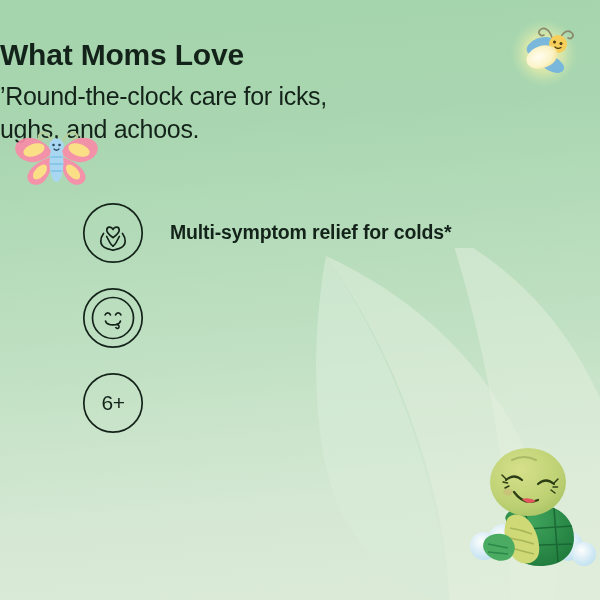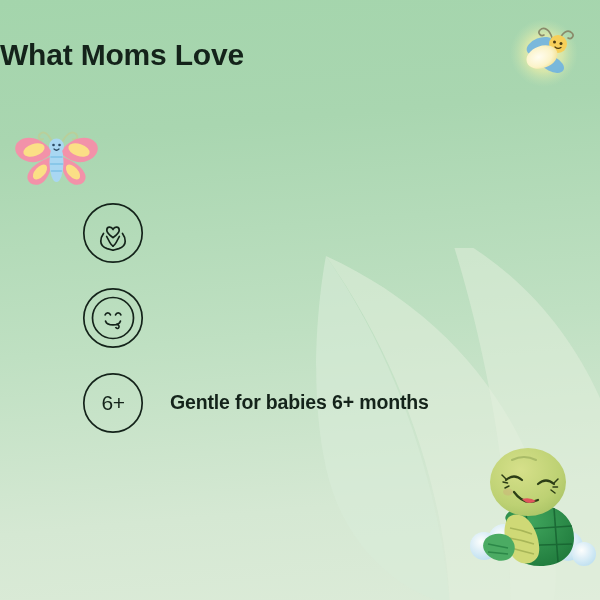--- a/index.html
+++ b/index.html
@@ -131,35 +131,40 @@
       <path d="M26 8 C26 8 4 120 26 220 C44 302 104 346 150 356 C140 250 104 120 26 8 Z" fill="#d9ecd8" opacity="0.62"></path>
 
       <path d="M26 8 C140 60 214 150 244 252 C258 300 258 336 252 360 L150 360 C146 250 104 118 26 8 Z" fill="#e2efdd" opacity="0.55"></path>
 
       <path d="M150 -14 C250 40 312 140 330 250 L330 360 L210 360 C212 250 190 110 150 -14 Z" fill="#e4f0de" opacity="0.5"></path>
     </svg>
   </div>
 
   <div class="header">
     <h1 class="title">What Moms Love</h1>
+    <p class="subtitle">
+      <span>’Round-the-clock care for icks,</span><br>
+      <span>ughs, and achoos.</span>
+    </p>
   </div>
 
   <div class="features">
 
     <div class="feature-row">
       <div class="feature-icon">
         <svg width="62" height="62" viewBox="0 0 62 62" aria-hidden="true">
           <circle cx="31" cy="31" r="29.2" fill="none" stroke="#14231a" stroke-width="1.7"></circle>
           <path d="M31 27.5 C29.6 24.2 24.8 24.4 24.8 28.2 C24.8 31.2 28.3 33.6 31 35.6 C33.7 33.6 37.2 31.2 37.2 28.2 C37.2 24.4 32.4 24.2 31 27.5 Z" fill="none" stroke="#14231a" stroke-width="1.7" stroke-linejoin="round"></path>
           <path d="M21.5 31.5 C19.8 33.8 18.8 36.6 18.8 39.2 C18.8 42.6 21.6 45.4 25.2 46.6 L31 48.2" fill="none" stroke="#14231a" stroke-width="1.7" stroke-linecap="round"></path>
           <path d="M40.5 31.5 C42.2 33.8 43.2 36.6 43.2 39.2 C43.2 42.6 40.4 45.4 36.8 46.6 L31 48.2" fill="none" stroke="#14231a" stroke-width="1.7" stroke-linecap="round"></path>
           <path d="M24.6 34.4 L27.8 40.4 C28.6 41.9 30 43.4 31 44.2" fill="none" stroke="#14231a" stroke-width="1.6" stroke-linecap="round"></path>
           <path d="M37.4 34.4 L34.2 40.4 C33.4 41.9 32 43.4 31 44.2" fill="none" stroke="#14231a" stroke-width="1.6" stroke-linecap="round"></path>
         </svg>
       </div>
+      <div class="feature-label">Multi-symptom relief for colds*</div>
     </div>
 
     <div class="feature-row">
       <div class="feature-icon">
         <svg width="62" height="62" viewBox="0 0 62 62" aria-hidden="true">
           <circle cx="31" cy="31" r="29.2" fill="none" stroke="#14231a" stroke-width="1.7"></circle>
           <circle cx="31" cy="31" r="20.5" fill="none" stroke="#14231a" stroke-width="1.7"></circle>
           <path d="M23.2 27.8 C24.2 25.2 27.4 25.2 28.4 27.8" fill="none" stroke="#14231a" stroke-width="1.8" stroke-linecap="round"></path>
           <path d="M33.6 27.8 C34.6 25.2 37.8 25.2 38.8 27.8" fill="none" stroke="#14231a" stroke-width="1.8" stroke-linecap="round"></path>
           <path d="M23.6 34.2 C25.4 39.2 36.6 39.2 38.4 34.2" fill="none" stroke="#14231a" stroke-width="1.8" stroke-linecap="round"></path>
@@ -168,21 +173,20 @@
       </div>
     </div>
 
     <div class="feature-row">
       <div class="feature-icon">
         <svg width="62" height="62" viewBox="0 0 62 62" aria-hidden="true">
           <circle cx="31" cy="31" r="29.2" fill="none" stroke="#14231a" stroke-width="1.7"></circle>
         </svg>
         <div class="icon-text-6plus">6+</div>
       </div>
-      <div class="feature-label">Gentle for babies 6+ months</div>
     </div>
 
 
   </div>
 
   <div class="butterfly">
     <svg width="104" height="86" viewBox="0 0 104 86" aria-hidden="true">
 
       <path d="M49 32 C45 22 40 18 36 22 C33 25 36 29 39 27" fill="none" stroke="#b9cf9a" stroke-width="2" stroke-linecap="round"></path>
       <path d="M57 32 C62 22 68 18 72 22 C75 25 72 29 69 27" fill="none" stroke="#b9cf9a" stroke-width="2" stroke-linecap="round"></path>

